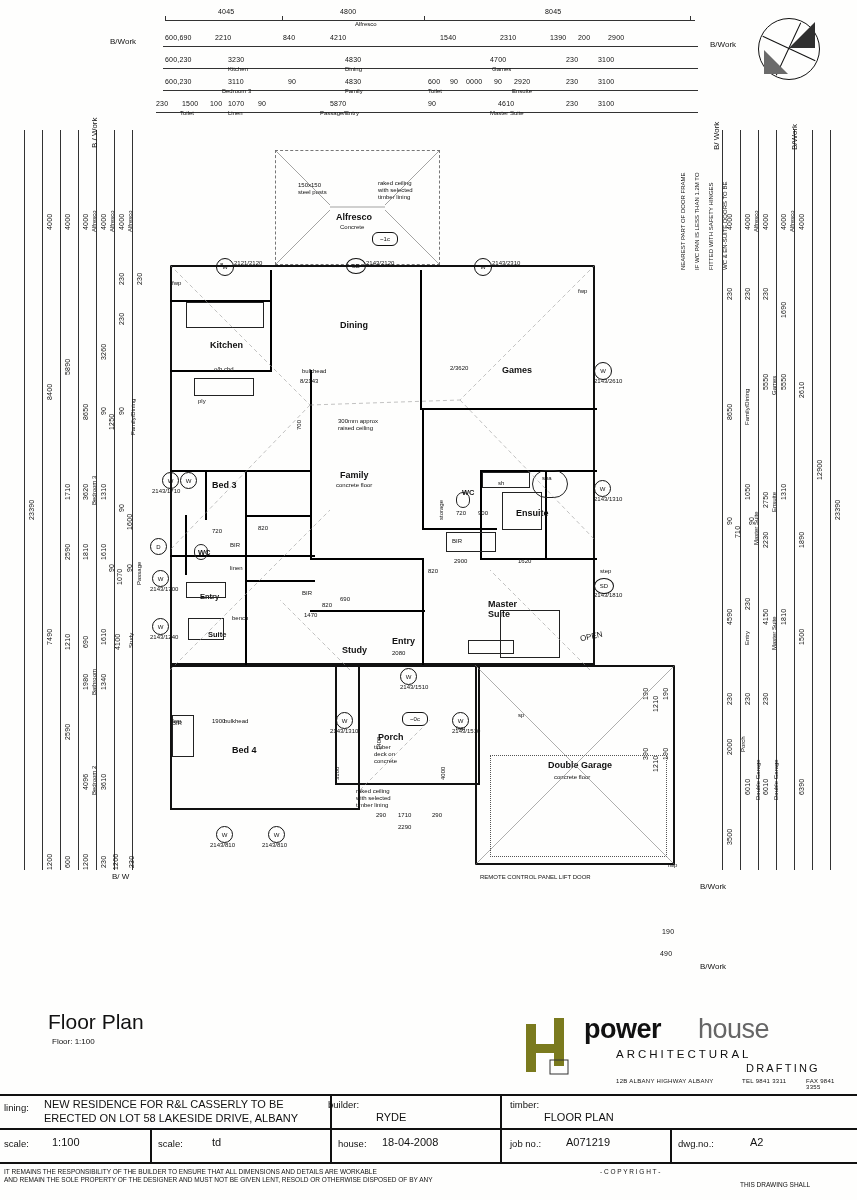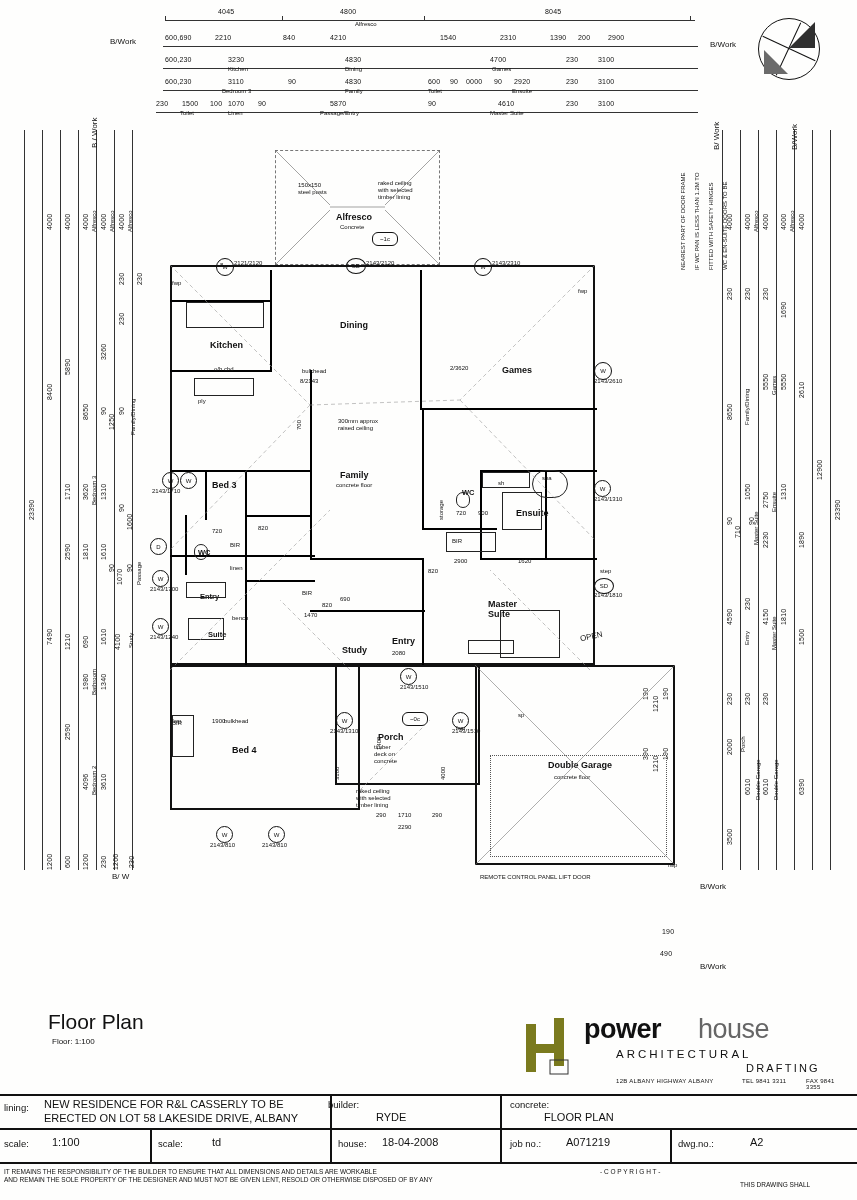--- a/index.html
+++ b/index.html
@@ -568,21 +568,21 @@
     <div class="tb-line" style="left:150px;top:34px;width:1.5px;height:34px;"></div>
     <div class="tb-line" style="left:670px;top:34px;width:1.5px;height:34px;"></div>
 
     <div class="abs tbtxt-s" style="left:4px;top:8px;">lining:</div>
     <div class="abs tbtxt" style="left:44px;top:4px;">NEW RESIDENCE FOR R&amp;L CASSERLY TO BE</div>
     <div class="abs tbtxt" style="left:44px;top:18px;">ERECTED ON LOT 58 LAKESIDE DRIVE, ALBANY</div>
 
     <div class="abs tbtxt-s" style="left:328px;top:5px;">builder:</div>
     <div class="abs tbtxt" style="left:376px;top:17px;">RYDE</div>
 
-    <div class="abs tbtxt-s" style="left:510px;top:5px;">concrete:</div>
+    <div class="abs tbtxt-s" style="left:510px;top:5px;">timber:</div>
     <div class="abs tbtxt" style="left:544px;top:17px;">FLOOR PLAN</div>
 
     <div class="abs tbtxt-s" style="left:4px;top:44px;">scale:</div>
     <div class="abs tbtxt" style="left:52px;top:42px;">1:100</div>
 
     <div class="abs tbtxt-s" style="left:158px;top:44px;">scale:</div>
     <div class="abs tbtxt" style="left:212px;top:42px;">td</div>
 
     <div class="abs tbtxt-s" style="left:338px;top:44px;">house:</div>
     <div class="abs tbtxt" style="left:382px;top:42px;">18-04-2008</div>

